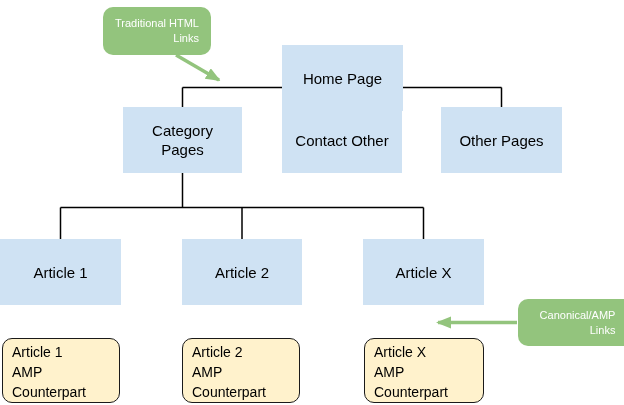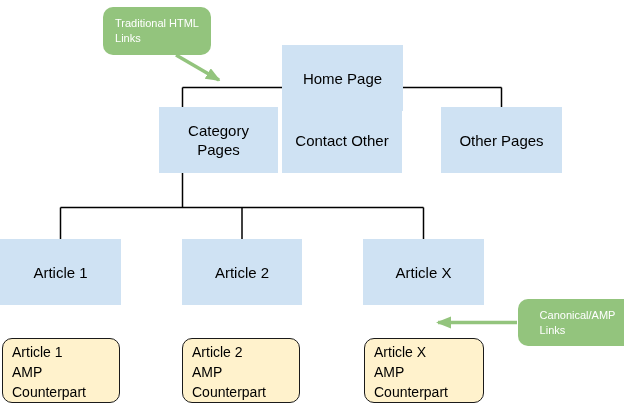--- a/index.html
+++ b/index.html
@@ -43,21 +43,21 @@
     position: absolute;
     box-sizing: border-box;
     background: #93c47d;
     border-radius: 10px;
     color: #ffffff;
     font-size: 11px;
     line-height: 15px;
     display: flex;
     align-items: center;
     justify-content: center;
-    text-align: left;
+    text-align: right;
     white-space: pre-line;
   }
 </style>
 </head>
 <body>
 
 <div class="canvas">
 
   <svg class="layer" width="624" height="405" viewBox="0 0 624 405">
     <defs>
@@ -81,21 +81,21 @@
       <path d="M242 207.5 L242 239"></path>
       <path d="M423.5 207.5 L423.5 239"></path>
     </g>
 
     <path d="M176 55 L219 80" stroke="#93c47d" stroke-width="3.5" fill="none" marker-end="url(#green-arrowhead)"></path>
     <path d="M517 322.5 L438 322.5" stroke="#93c47d" stroke-width="3.5" fill="none" marker-end="url(#green-arrowhead)"></path>
   </svg>
 
   <div class="box page-box" style="left:282px; top:1px; width:121px; height:66px;margin-top:44px;">Home Page</div>
 
-  <div class="box page-box" style="left:123px; top:107px; width:119px; height:66px;margin-left:36px;">Category
+  <div class="box page-box" style="left:123px; top:107px; width:119px; height:66px;">Category
 Pages</div>
 
   <div class="box page-box" style="left:282px; top:107px; width:120px; height:66px;">Contact Other</div>
 
   <div class="box page-box" style="left:441px; top:107px; width:121px; height:66px;">Other Pages</div>
 
   <div class="box page-box" style="left:0px; top:239px; width:121px; height:66px;">Article 1</div>
 
   <div class="box page-box" style="left:182px; top:239px; width:120px; height:66px;">Article 2</div>
 

